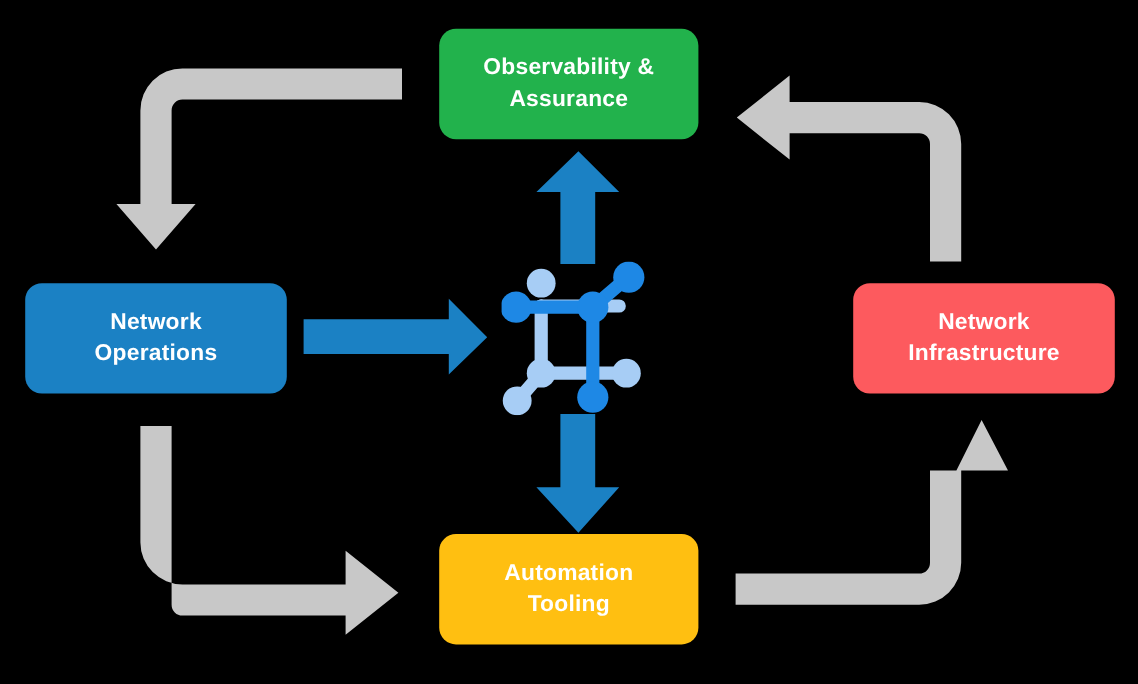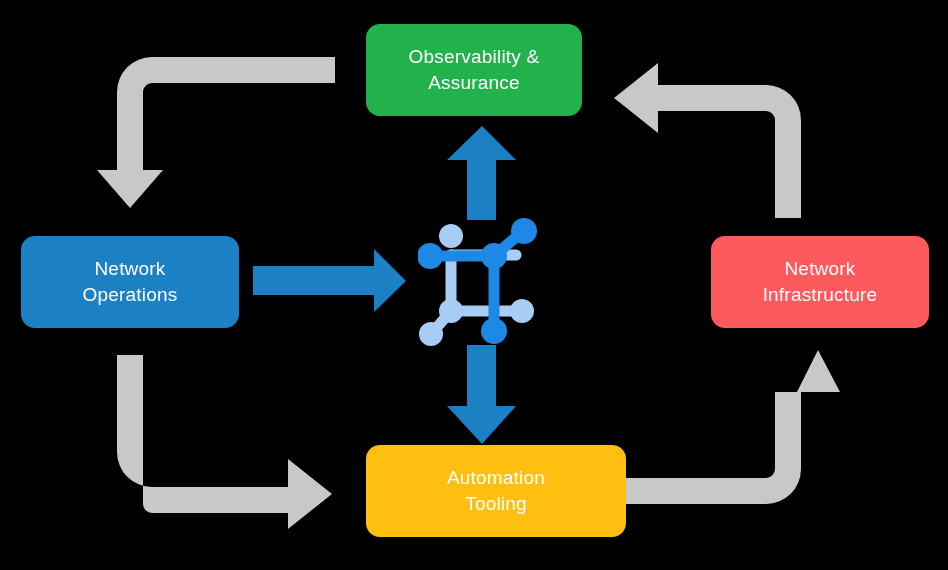--- a/index.html
+++ b/index.html
@@ -20,37 +20,37 @@
   .node-box {
     position: absolute;
     border-radius: 14px;
     display: flex;
     align-items: center;
     justify-content: center;
     text-align: center;
     color: #ffffff;
     font-size: 19px;
     line-height: 1.35;
-    font-weight: 400;
+    font-weight: 700;
     letter-spacing: 0.2px;
     box-sizing: border-box;
     padding: 4px 10px;
     white-space: pre-line;
   }
   #box-observability {
     left: 366px; top: 24px; width: 216px; height: 92px;
   }
   #box-network-operations {
     left: 21px; top: 236px; width: 218px; height: 92px;
   }
   #box-network-infrastructure {
     left: 711px; top: 236px; width: 218px; height: 92px;
   }
   #box-automation-tooling {
-    left: 366px; top: 445px; width: 260px; height: 92px; text-align: center;
+    left: 366px; top: 445px; width: 216px; height: 92px; text-align: center;
   }
   .svg-layer {
     position: absolute;
     left: 0; top: 0;
     width: 948px;
     height: 570px;
     pointer-events: none;
   }
   .hub-icon {
     position: absolute;

